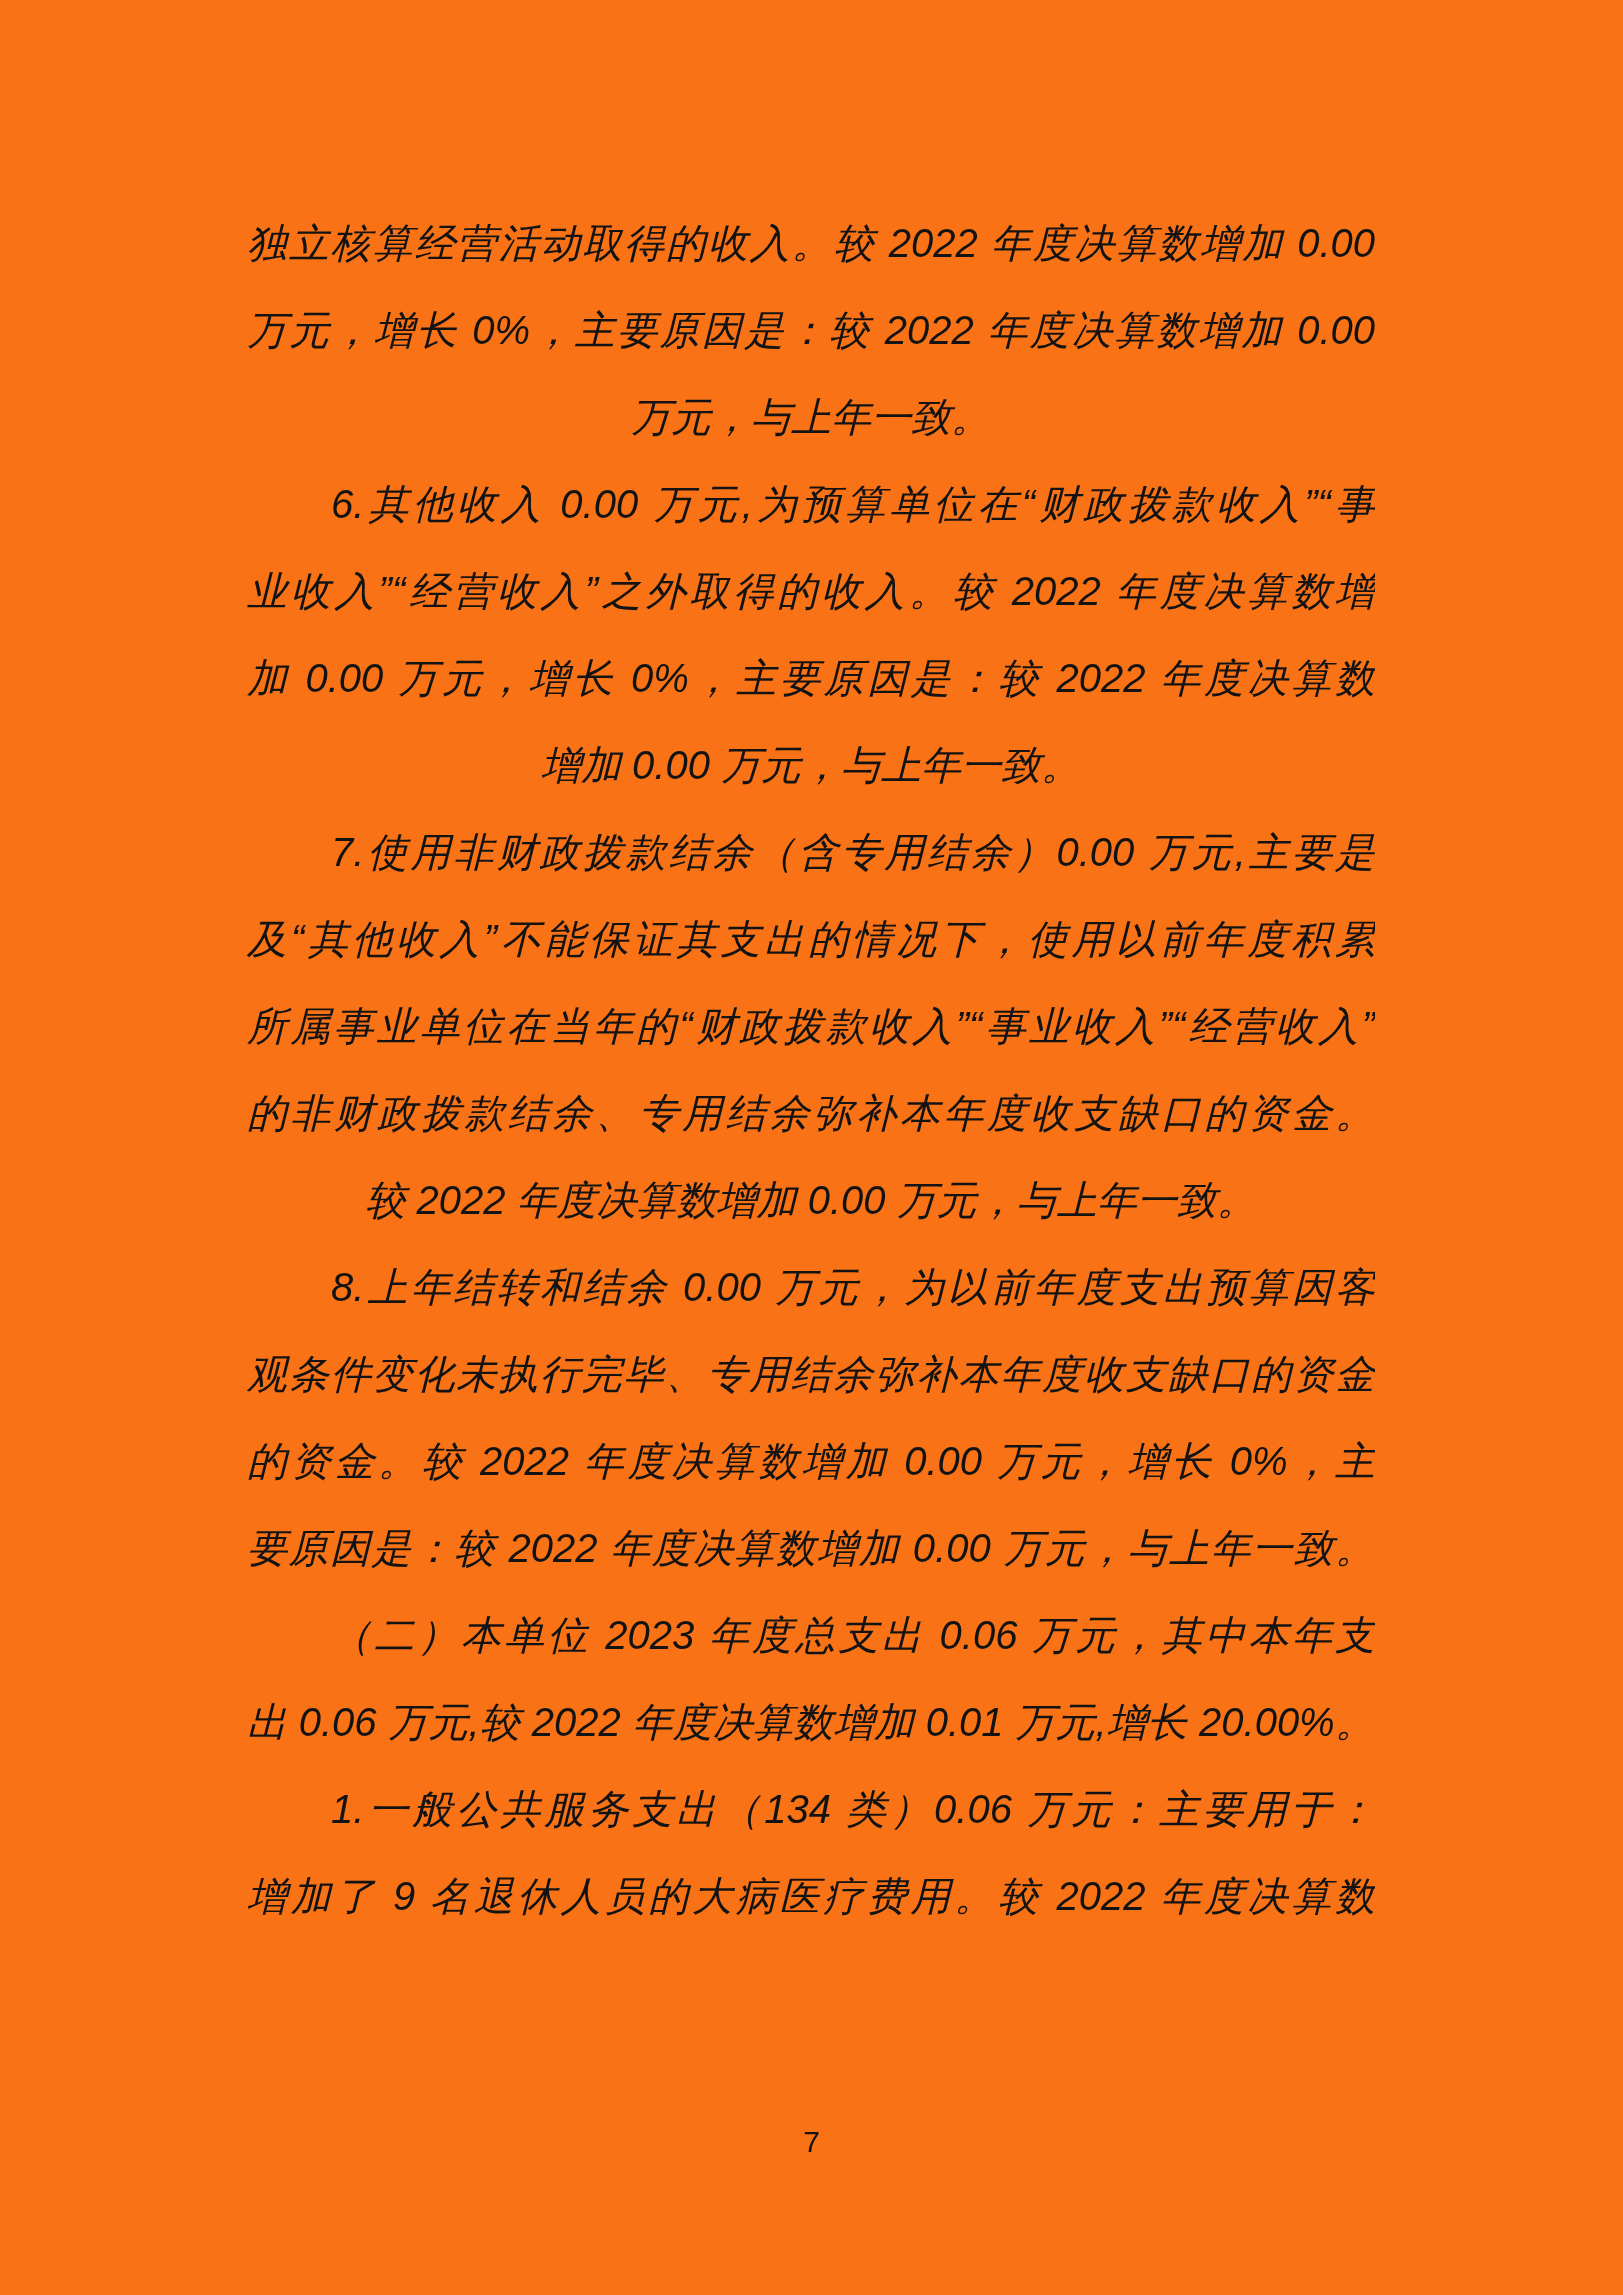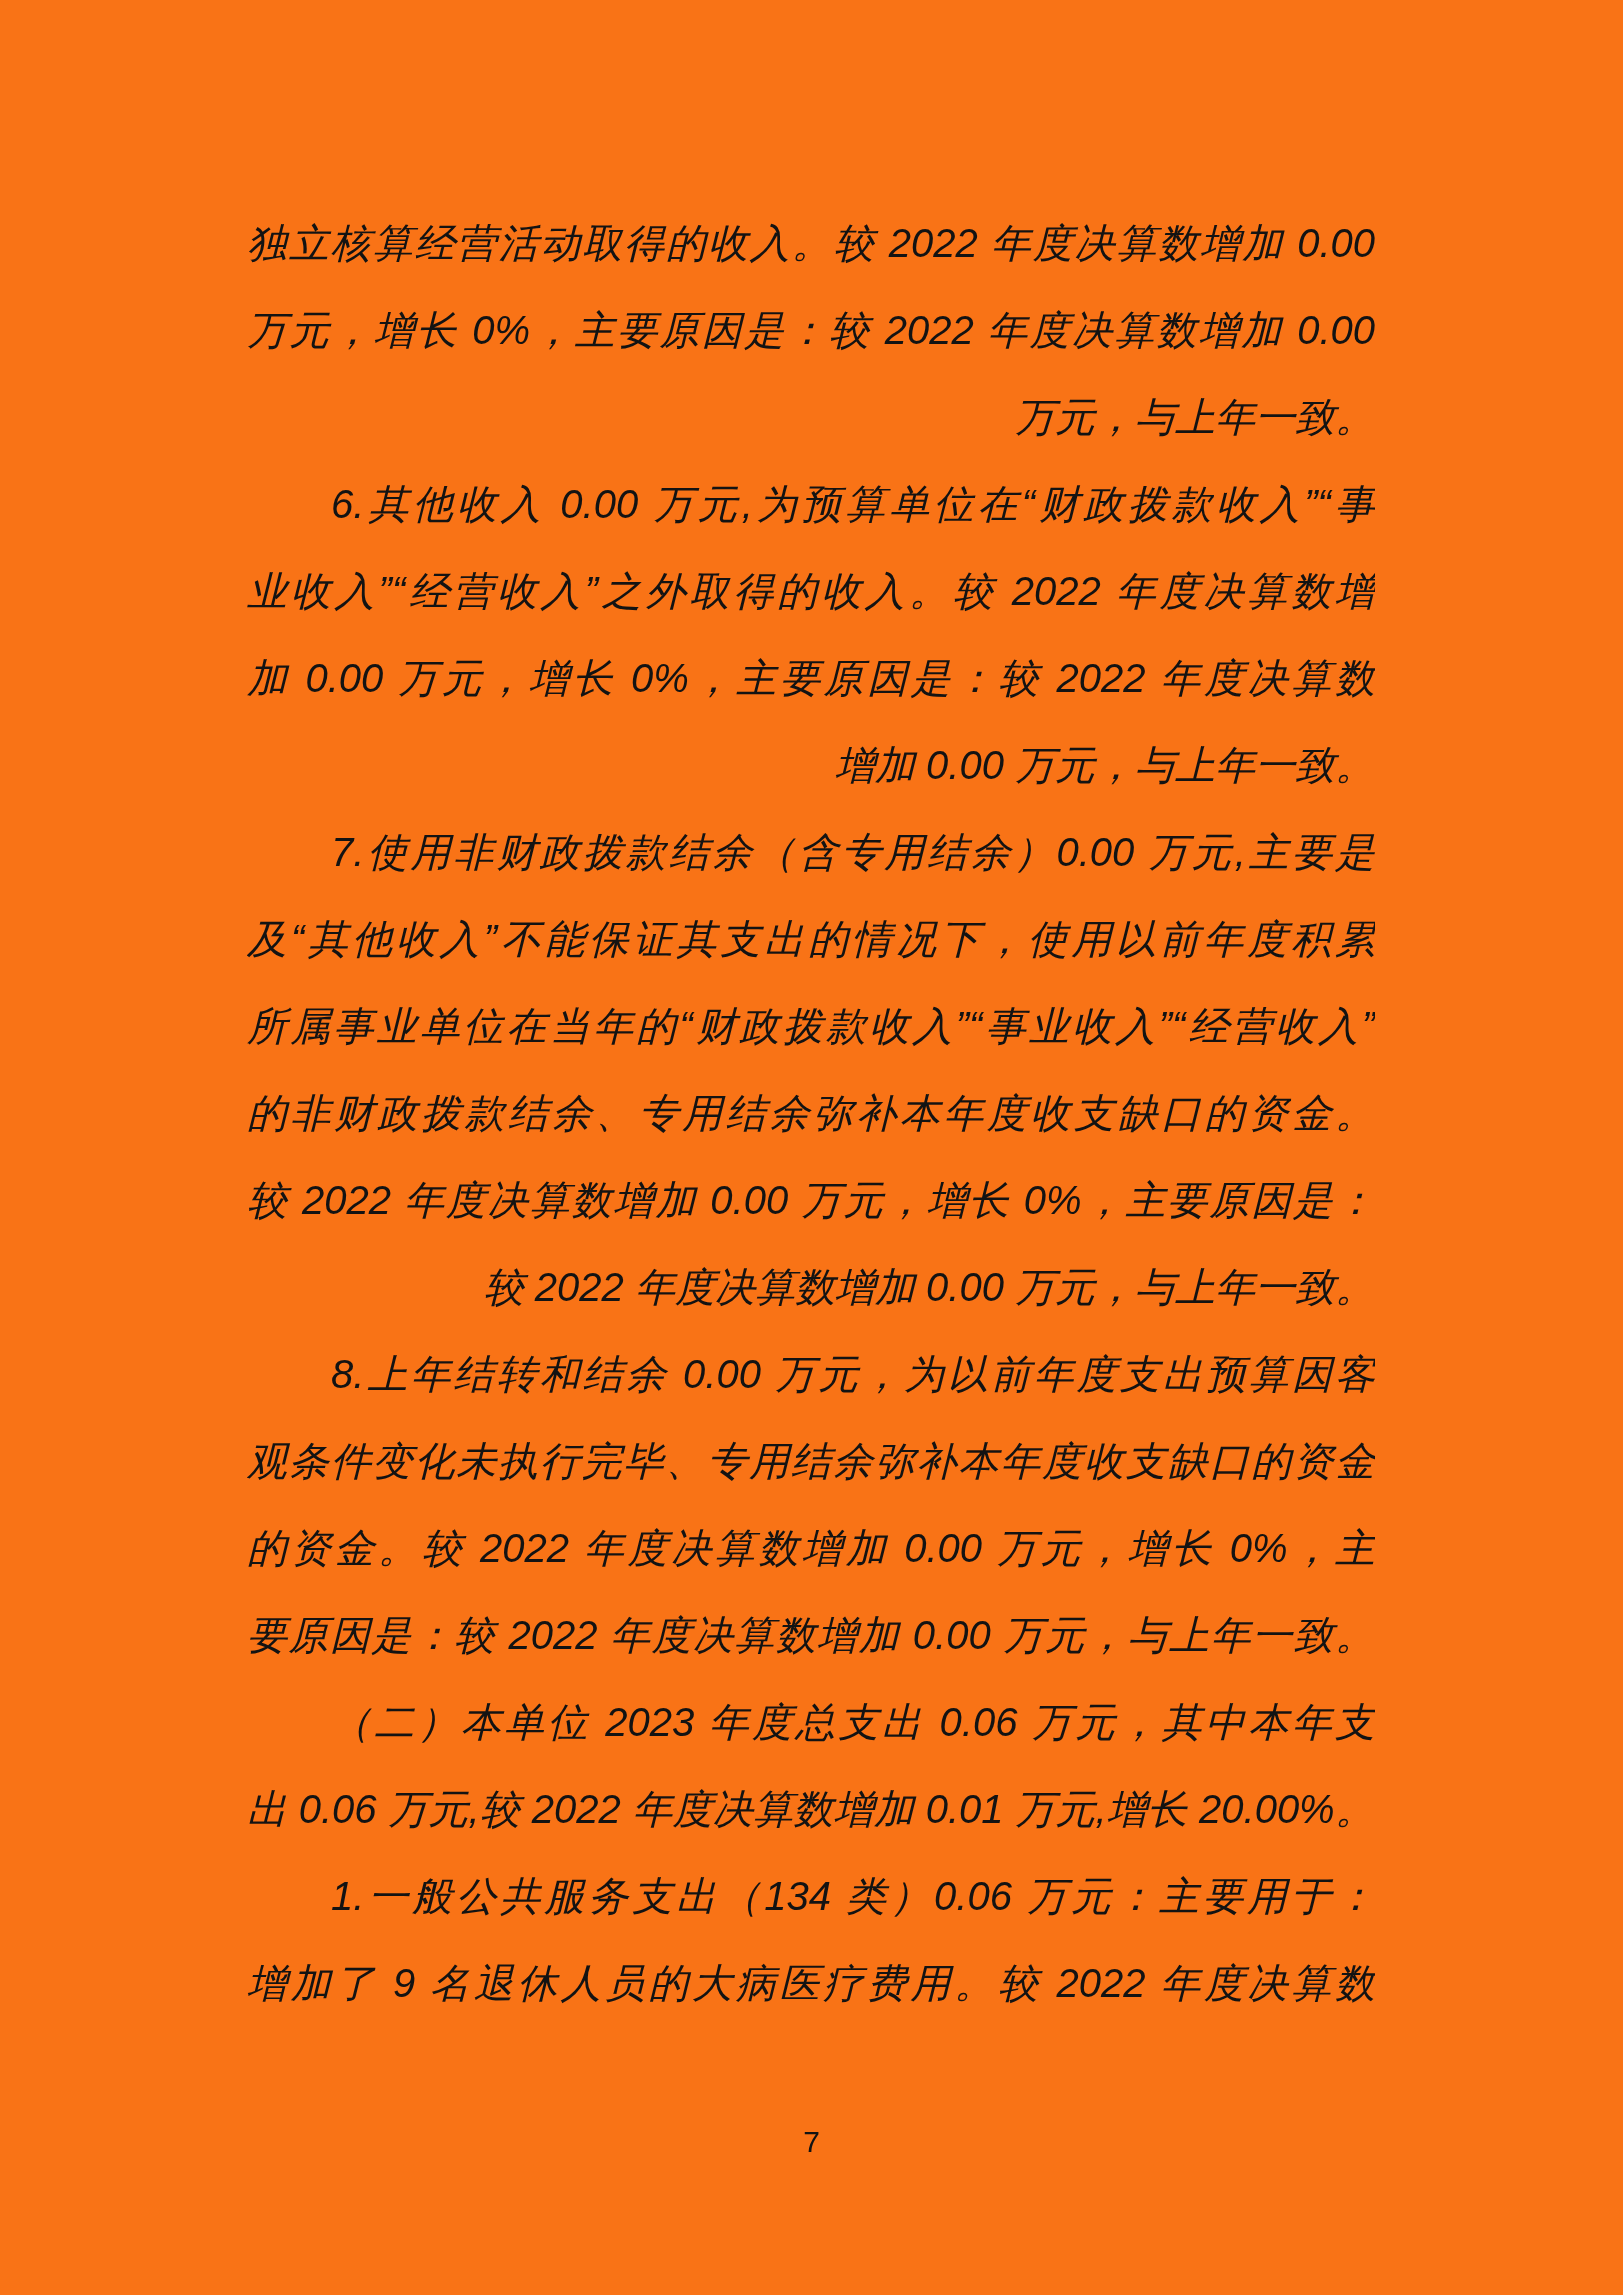--- a/index.html
+++ b/index.html
@@ -23,21 +23,21 @@
     width: 1128px;
   }
   .line {
     font-size: 40px;
     line-height: 87px;
     height: 87px;
     font-style: italic;
     letter-spacing: 0px;
     white-space: normal;
     overflow: hidden;
-    text-align: right;
+    text-align: center;
   }
   
   .line.j {
     text-align: justify;
     text-align-last: justify;
     text-justify: inter-character;
   }
   
   .line.indent {
     text-indent: 2.1em;
@@ -63,21 +63,20 @@
     <div class="line j">万元，增长 0%，主要原因是：较 2022 年度决算数增加 0.00</div>
     <div class="line">万元，与上年一致。</div>
     <div class="line j indent">6.其他收入 0.00 万元,为预算单位在“财政拨款收入”“事</div>
     <div class="line j">业收入”“经营收入”之外取得的收入。较 2022 年度决算数增</div>
     <div class="line j">加 0.00 万元，增长 0%，主要原因是：较 2022 年度决算数</div>
     <div class="line">增加 0.00 万元，与上年一致。</div>
     <div class="line j indent">7.使用非财政拨款结余（含专用结余）0.00 万元,主要是</div>
     <div class="line j">及“其他收入”不能保证其支出的情况下，使用以前年度积累</div>
     <div class="line j">所属事业单位在当年的“财政拨款收入”“事业收入”“经营收入”</div>
     <div class="line j">的非财政拨款结余、专用结余弥补本年度收支缺口的资金。</div>
-    <div class="line j">较 2022 年度决算数增加 0.00 万元，增长 0%，主要原因是：</div>
     <div class="line">较 2022 年度决算数增加 0.00 万元，与上年一致。</div>
     <div class="line j indent">8.上年结转和结余 0.00 万元，为以前年度支出预算因客</div>
     <div class="line j">观条件变化未执行完毕、专用结余弥补本年度收支缺口的资金</div>
     <div class="line j">的资金。较 2022 年度决算数增加 0.00 万元，增长 0%，主</div>
     <div class="line j">要原因是：较 2022 年度决算数增加 0.00 万元，与上年一致。</div>
     <div class="line j indent">（二）本单位 2023 年度总支出 0.06 万元，其中本年支</div>
     <div class="line j">出 0.06 万元,较 2022 年度决算数增加 0.01 万元,增长 20.00%。</div>
     <div class="line j indent">1.一般公共服务支出（134 类）0.06 万元：主要用于：</div>
     <div class="line j">增加了 9 名退休人员的大病医疗费用。较 2022 年度决算数</div>
   </div>

